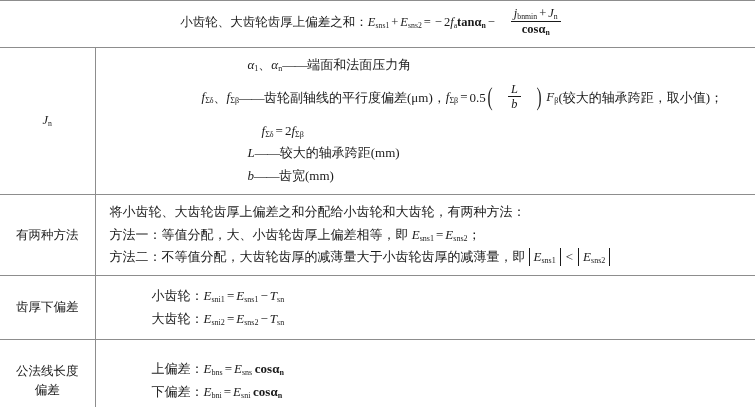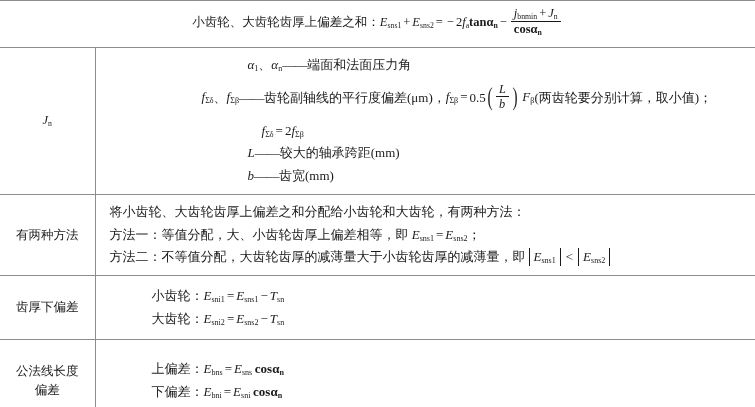--- a/index.html
+++ b/index.html
@@ -62,23 +62,23 @@
     font-size: 0.62em;
     font-style: normal;
     line-height: 0;
   }
   sub { vertical-align: -0.28em; }
   .op { padding: 0 2px; }
 
   .frac {
     display: inline-block;
     vertical-align: middle;
-    text-align: left;
+    text-align: center;
     line-height: 1.15;
-    margin: 0 2px;
+    margin: 0 14px;
     position: relative;
     top: -0.15em;
   }
   .frac .num { display: block; padding: 0 3px; }
   .frac .den { display: block; padding: 0 3px; border-top: 1px solid #1a1a1a; }
 
   .frac-sm { font-size: 0.95em; }
 
   .paren-big {
     display: inline-block;
@@ -140,21 +140,21 @@
       <td class="cell-body">
 
         <div class="line ind-3">
           <span class="mi"><span>α</span><sub>1</sub></span><span>、</span><span class="mi"><span>α</span><sub>n</sub></span><span class="dash">——</span><span>端面和法面压力角</span>
         </div>
 
         <div class="line ind-2">
           <span class="mi"><span>f</span><sub>Σδ</sub></span><span>、</span><span class="mi"><span>f</span><sub>Σβ</sub></span><span class="dash">——</span><span>齿轮副轴线的平行度偏差(μm)，</span><span class="mi"><span>f</span><sub>Σβ</sub></span><span class="op">=</span><span>0.5</span><span class="paren-big">(</span><span class="frac frac-sm">
               <span class="num mi">L</span>
               <span class="den mi">b</span>
-          </span><span class="paren-big">)</span>&nbsp;<span class="mi"><span>F</span><sub>β</sub></span><span>(两齿轮要分别计算，取小值)；</span>
+          </span><span class="paren-big">)</span>&nbsp;<span class="mi"><span>F</span><sub>β</sub></span><span>(较大的轴承跨距，取小值)；</span>
         </div>
 
         <div class="line ind-4">
           <span class="mi"><span>f</span><sub>Σδ</sub></span><span class="op">=</span><span>2</span><span class="mi"><span>f</span><sub>Σβ</sub></span>
         </div>
 
         <div class="line ind-3">
           <span class="mi">L</span><span class="dash">——</span><span>较大的轴承跨距(mm)</span>
         </div>
 

